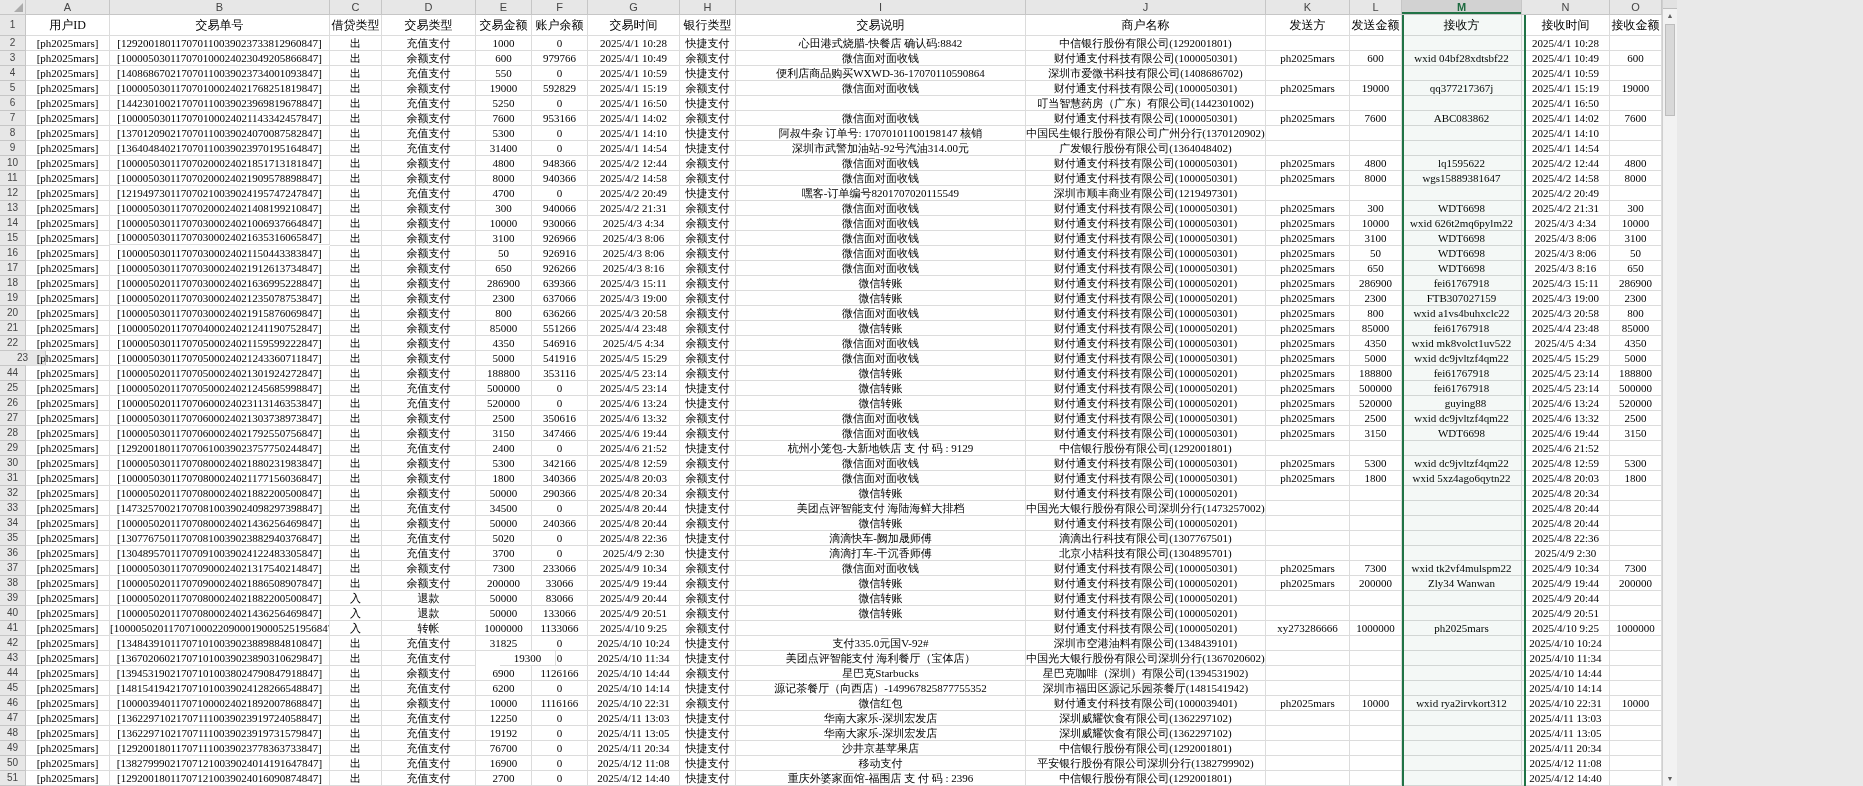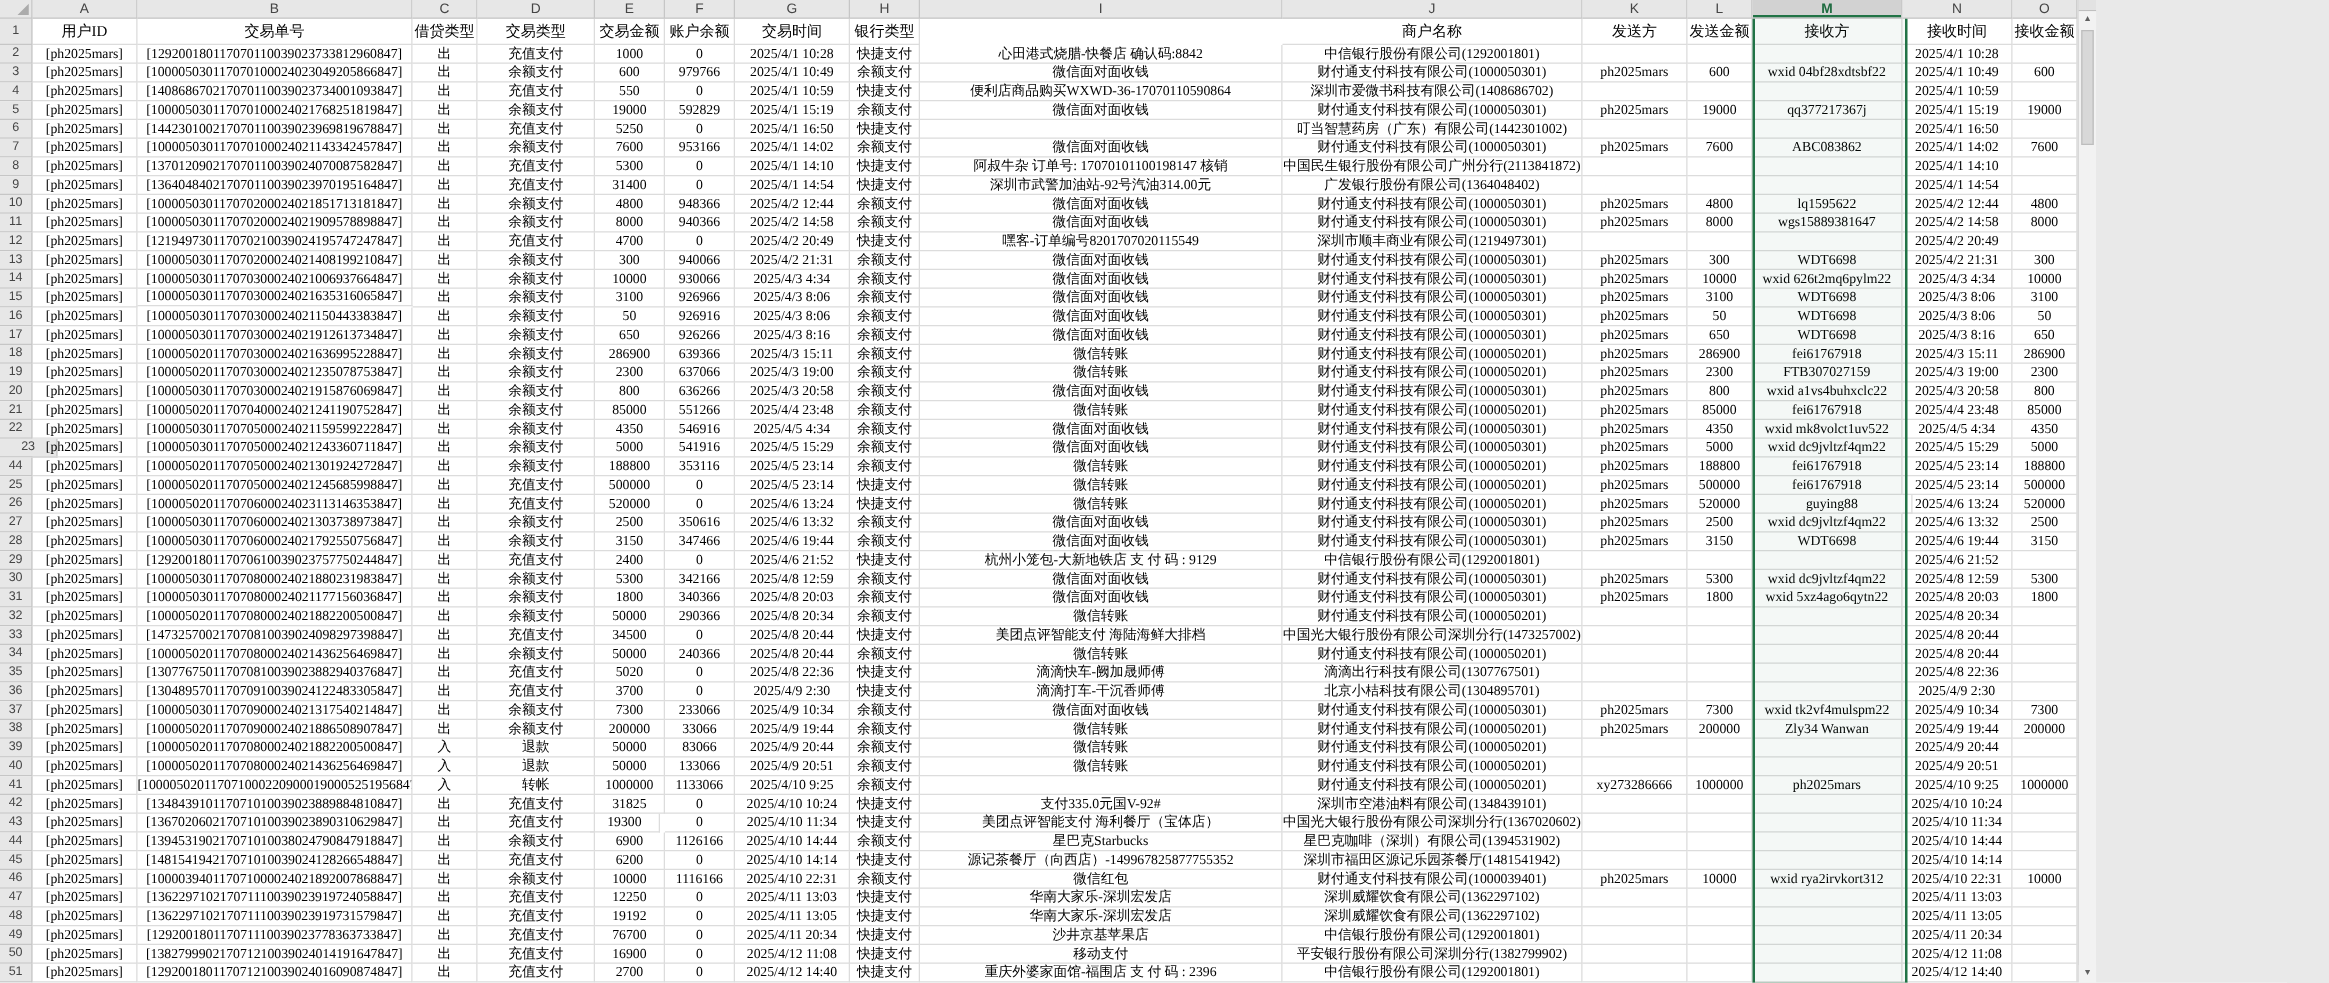--- a/index.html
+++ b/index.html
@@ -52,20 +52,21 @@
       <div class="c hd" style="left:1610px;top:0px;width:52px;height:15px;line-height:14px">O</div>
       <div class="c hd rn" style="left:0px;top:15px;width:26px;height:21px;line-height:20px">1</div>
       <div class="c h1" style="left:26px;top:15px;width:84px;height:21px;line-height:20px">用户ID</div>
       <div class="c h1" style="left:110px;top:15px;width:220px;height:21px;line-height:20px">交易单号</div>
       <div class="c h1" style="left:330px;top:15px;width:52px;height:21px;line-height:20px">借贷类型</div>
       <div class="c h1" style="left:382px;top:15px;width:94px;height:21px;line-height:20px">交易类型</div>
       <div class="c h1" style="left:476px;top:15px;width:56px;height:21px;line-height:20px">交易金额</div>
       <div class="c h1" style="left:532px;top:15px;width:56px;height:21px;line-height:20px">账户余额</div>
       <div class="c h1" style="left:588px;top:15px;width:92px;height:21px;line-height:20px">交易时间</div>
       <div class="c h1" style="left:680px;top:15px;width:56px;height:21px;line-height:20px">银行类型</div>
+      <div class="c h1" style="left:736px;top:15px;width:290px;height:21px;line-height:20px">交易说明</div>
       <div class="c h1" style="left:1026px;top:15px;width:240px;height:21px;line-height:20px">商户名称</div>
       <div class="c h1" style="left:1266px;top:15px;width:84px;height:21px;line-height:20px">发送方</div>
       <div class="c h1" style="left:1350px;top:15px;width:52px;height:21px;line-height:20px">发送金额</div>
       <div class="c h1" style="left:1402px;top:15px;width:120px;height:21px;line-height:20px">接收方</div>
       <div class="c h1" style="left:1522px;top:15px;width:88px;height:21px;line-height:20px">接收时间</div>
       <div class="c h1" style="left:1610px;top:15px;width:52px;height:21px;line-height:20px">接收金额</div>
       <div class="c hd rn" style="left:0px;top:36px;width:26px;height:15px;line-height:14px">2</div>
       <div class="c " style="left:26px;top:36px;width:84px;height:15px;line-height:14px">[ph2025mars]</div>
       <div class="c " style="left:110px;top:36px;width:220px;height:15px;line-height:14px">[129200180117070110039023733812960847]</div>
       <div class="c " style="left:330px;top:36px;width:52px;height:15px;line-height:14px">出</div>
@@ -164,21 +165,21 @@
       <div class="c hd rn" style="left:0px;top:126px;width:26px;height:15px;line-height:14px">8</div>
       <div class="c " style="left:26px;top:126px;width:84px;height:15px;line-height:14px">[ph2025mars]</div>
       <div class="c " style="left:110px;top:126px;width:220px;height:15px;line-height:14px">[137012090217070110039024070087582847]</div>
       <div class="c " style="left:330px;top:126px;width:52px;height:15px;line-height:14px">出</div>
       <div class="c " style="left:382px;top:126px;width:94px;height:15px;line-height:14px">充值支付</div>
       <div class="c " style="left:476px;top:126px;width:56px;height:15px;line-height:14px">5300</div>
       <div class="c " style="left:532px;top:126px;width:56px;height:15px;line-height:14px">0</div>
       <div class="c " style="left:588px;top:126px;width:92px;height:15px;line-height:14px">2025/4/1 14:10</div>
       <div class="c " style="left:680px;top:126px;width:56px;height:15px;line-height:14px">快捷支付</div>
       <div class="c " style="left:736px;top:126px;width:290px;height:15px;line-height:14px">阿叔牛杂 订单号: 17070101100198147 核销</div>
-      <div class="c spill" style="left:1026px;top:126px;width:240px;height:15px;line-height:14px">中国民生银行股份有限公司广州分行(2113841872)</div>
+      <div class="c spill" style="left:1026px;top:126px;width:240px;height:15px;line-height:14px">中国民生银行股份有限公司广州分行(1370120902)</div>
       <div class="c " style="left:1266px;top:126px;width:84px;height:15px;line-height:14px"></div>
       <div class="c " style="left:1350px;top:126px;width:52px;height:15px;line-height:14px"></div>
       <div class="c " style="left:1402px;top:126px;width:120px;height:15px;line-height:14px"></div>
       <div class="c " style="left:1522px;top:126px;width:88px;height:15px;line-height:14px">2025/4/1 14:10</div>
       <div class="c " style="left:1610px;top:126px;width:52px;height:15px;line-height:14px"></div>
       <div class="c hd rn" style="left:0px;top:141px;width:26px;height:15px;line-height:14px">9</div>
       <div class="c " style="left:26px;top:141px;width:84px;height:15px;line-height:14px">[ph2025mars]</div>
       <div class="c " style="left:110px;top:141px;width:220px;height:15px;line-height:14px">[136404840217070110039023970195164847]</div>
       <div class="c " style="left:330px;top:141px;width:52px;height:15px;line-height:14px">出</div>
       <div class="c " style="left:382px;top:141px;width:94px;height:15px;line-height:14px">充值支付</div>
@@ -719,21 +720,21 @@
       <div class="c " style="left:1266px;top:636px;width:84px;height:15px;line-height:14px"></div>
       <div class="c " style="left:1350px;top:636px;width:52px;height:15px;line-height:14px"></div>
       <div class="c " style="left:1402px;top:636px;width:120px;height:15px;line-height:14px"></div>
       <div class="c " style="left:1522px;top:636px;width:88px;height:15px;line-height:14px">2025/4/10 10:24</div>
       <div class="c " style="left:1610px;top:636px;width:52px;height:15px;line-height:14px"></div>
       <div class="c hd rn" style="left:0px;top:651px;width:26px;height:15px;line-height:14px">43</div>
       <div class="c " style="left:26px;top:651px;width:84px;height:15px;line-height:14px">[ph2025mars]</div>
       <div class="c " style="left:110px;top:651px;width:220px;height:15px;line-height:14px">[136702060217071010039023890310629847]</div>
       <div class="c " style="left:330px;top:651px;width:52px;height:15px;line-height:14px">出</div>
       <div class="c " style="left:382px;top:651px;width:94px;height:15px;line-height:14px">充值支付</div>
-      <div class="c " style="left:472px;top:651px;width:56px;height:15px;line-height:14px">19300</div>
+      <div class="c " style="left:500px;top:651px;width:56px;height:15px;line-height:14px">19300</div>
       <div class="c " style="left:532px;top:651px;width:56px;height:15px;line-height:14px">0</div>
       <div class="c " style="left:588px;top:651px;width:92px;height:15px;line-height:14px">2025/4/10 11:34</div>
       <div class="c " style="left:680px;top:651px;width:56px;height:15px;line-height:14px">快捷支付</div>
       <div class="c " style="left:736px;top:651px;width:290px;height:15px;line-height:14px">美团点评智能支付 海利餐厅（宝体店）</div>
       <div class="c spill" style="left:1026px;top:651px;width:240px;height:15px;line-height:14px">中国光大银行股份有限公司深圳分行(1367020602)</div>
       <div class="c " style="left:1266px;top:651px;width:84px;height:15px;line-height:14px"></div>
       <div class="c " style="left:1350px;top:651px;width:52px;height:15px;line-height:14px"></div>
       <div class="c " style="left:1402px;top:651px;width:120px;height:15px;line-height:14px"></div>
       <div class="c " style="left:1522px;top:651px;width:88px;height:15px;line-height:14px">2025/4/10 11:34</div>
       <div class="c " style="left:1610px;top:651px;width:52px;height:15px;line-height:14px"></div>

